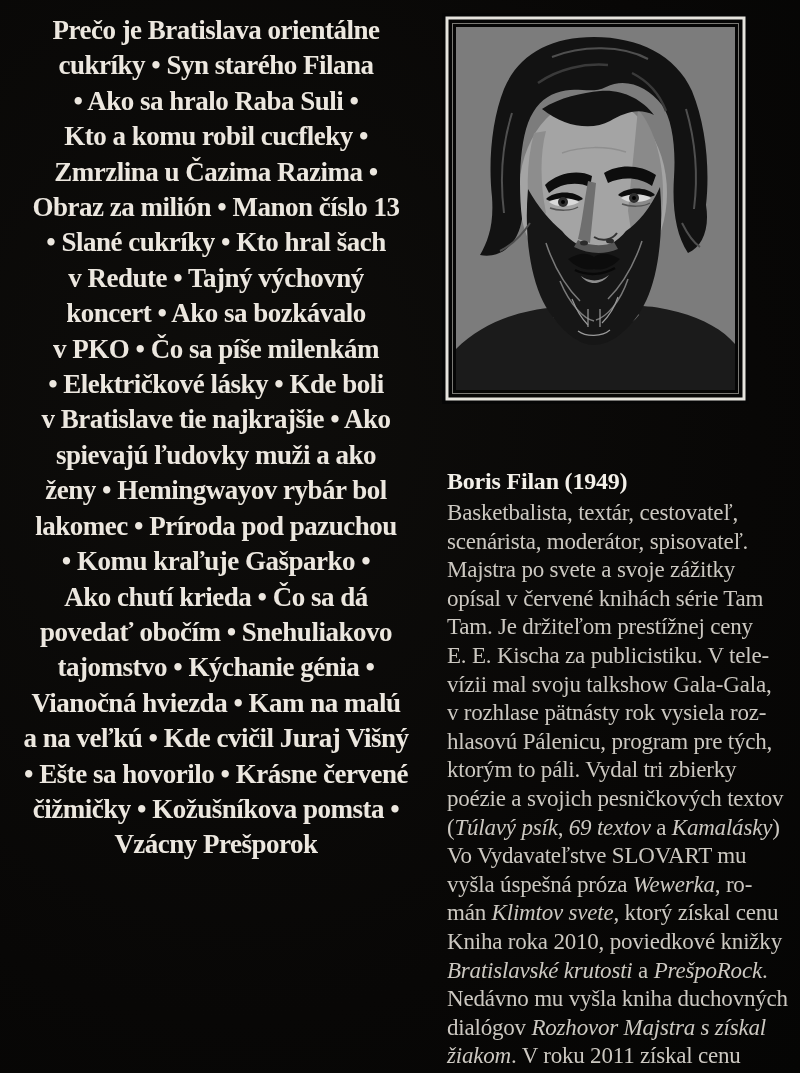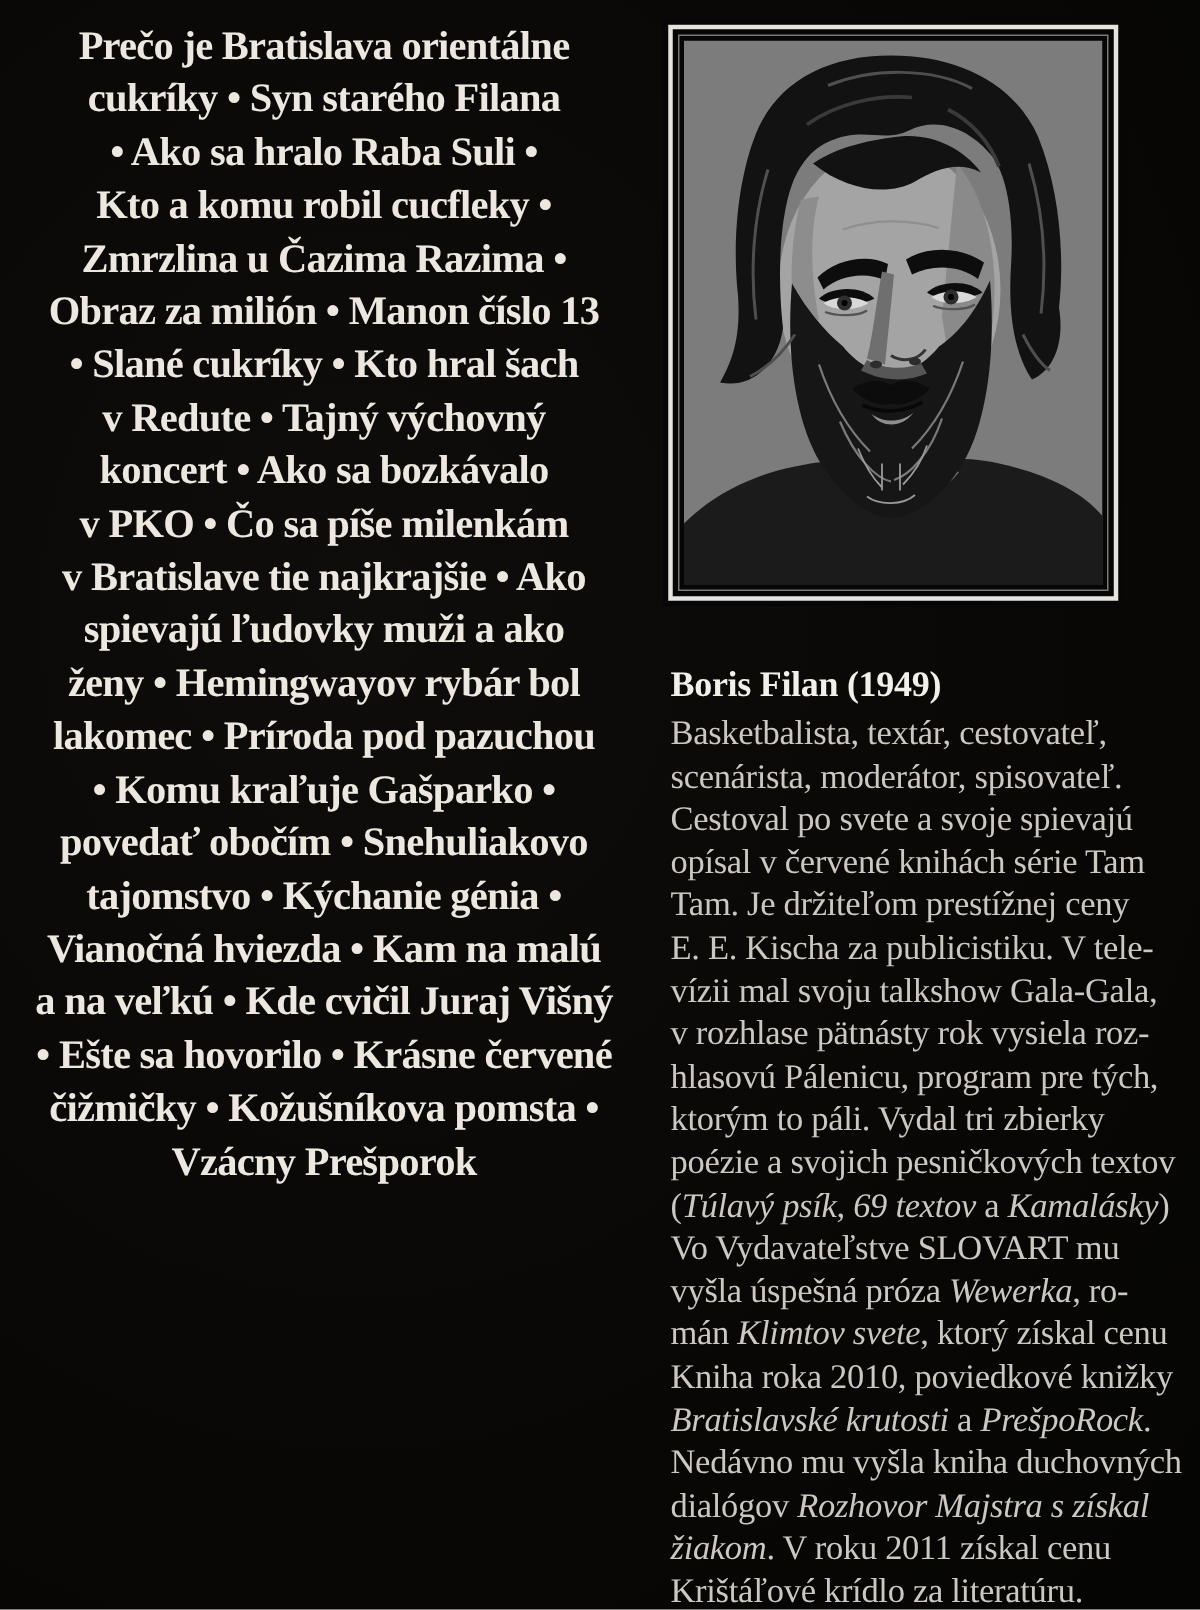--- a/index.html
+++ b/index.html
@@ -18,21 +18,21 @@
   .chapter-line{white-space:nowrap;}
   .portrait-frame{
     position:absolute;left:442px;top:13px;width:307px;height:391px;
   }
   .bio{
     position:absolute;left:447px;top:442px;width:350px;
     color:#ccc8c1;
   }
   .bio-heading{
     font-weight:700;color:#f3f0e9;font-size:24px;line-height:30px;
-    letter-spacing:-0.2px;margin-bottom:3px;white-space:nowrap;
+    letter-spacing:-0.2px;margin-bottom:3px;white-space:nowrap;margin-top:24px;
   }
   .bio-line{
     font-size:23px;line-height:28.6px;letter-spacing:-0.2px;white-space:nowrap;
   }
   .bio-line .it{font-style:italic;}
 </style>
 </head>
 <body>
 
 <div class="page">
@@ -41,25 +41,27 @@
       <div class="chapter-line">Prečo je Bratislava orientálne</div>
       <div class="chapter-line">cukríky • Syn starého Filana</div>
       <div class="chapter-line">• Ako sa hralo Raba Suli •</div>
       <div class="chapter-line">Kto a komu robil cucfleky •</div>
       <div class="chapter-line">Zmrzlina u Čazima Razima •</div>
       <div class="chapter-line">Obraz za milión • Manon číslo 13</div>
       <div class="chapter-line">• Slané cukríky • Kto hral šach</div>
       <div class="chapter-line">v Redute • Tajný výchovný</div>
       <div class="chapter-line">koncert • Ako sa bozkávalo</div>
       <div class="chapter-line">v PKO • Čo sa píše milenkám</div>
+      <div class="chapter-line">• Električkové lásky • Kde boli</div>
       <div class="chapter-line">v Bratislave tie najkrajšie • Ako</div>
       <div class="chapter-line">spievajú ľudovky muži a ako</div>
       <div class="chapter-line">ženy • Hemingwayov rybár bol</div>
       <div class="chapter-line">lakomec • Príroda pod pazuchou</div>
       <div class="chapter-line">• Komu kraľuje Gašparko •</div>
+      <div class="chapter-line">Ako chutí krieda • Čo sa dá</div>
       <div class="chapter-line">povedať obočím • Snehuliakovo</div>
       <div class="chapter-line">tajomstvo • Kýchanie génia •</div>
       <div class="chapter-line">Vianočná hviezda • Kam na malú</div>
       <div class="chapter-line">a na veľkú • Kde cvičil Juraj Višný</div>
       <div class="chapter-line">• Ešte sa hovorilo • Krásne červené</div>
       <div class="chapter-line">čižmičky • Kožušníkova pomsta •</div>
       <div class="chapter-line">Vzácny Prešporok</div>
     </div>
 
   <div class="portrait-frame">
@@ -138,21 +140,21 @@
         </g>
       </g>
     </svg>
   </div>
 
   <div class="bio">
     <div class="bio-heading">Boris Filan (1949)</div>
     <div class="bio-paragraph">
         <div class="bio-line"><span>Basketbalista, textár, cestovateľ,</span></div>
         <div class="bio-line"><span>scenárista, moderátor, spisovateľ.</span></div>
-        <div class="bio-line"><span>Cestoval po svete a svoje spievajú</span></div>
+        <div class="bio-line"><span>Majstra po svete a svoje zážitky</span></div>
         <div class="bio-line"><span>opísal v červené knihách série Tam</span></div>
         <div class="bio-line"><span>Tam. Je držiteľom prestížnej ceny</span></div>
         <div class="bio-line"><span>E. E. Kischa za publicistiku. V tele-</span></div>
         <div class="bio-line"><span>vízii mal svoju talkshow Gala-Gala,</span></div>
         <div class="bio-line"><span>v rozhlase pätnásty rok vysiela roz-</span></div>
         <div class="bio-line"><span>hlasovú Pálenicu, program pre tých,</span></div>
         <div class="bio-line"><span>ktorým to páli. Vydal tri zbierky</span></div>
         <div class="bio-line"><span>poézie a svojich pesničkových textov</span></div>
         <div class="bio-line"><span>(</span><span class="it">Túlavý psík</span><span>, </span><span class="it">69 textov</span><span> a </span><span class="it">Kamalásky</span><span>)</span></div>
         <div class="bio-line"><span>Vo Vydavateľstve SLOVART mu</span></div>

